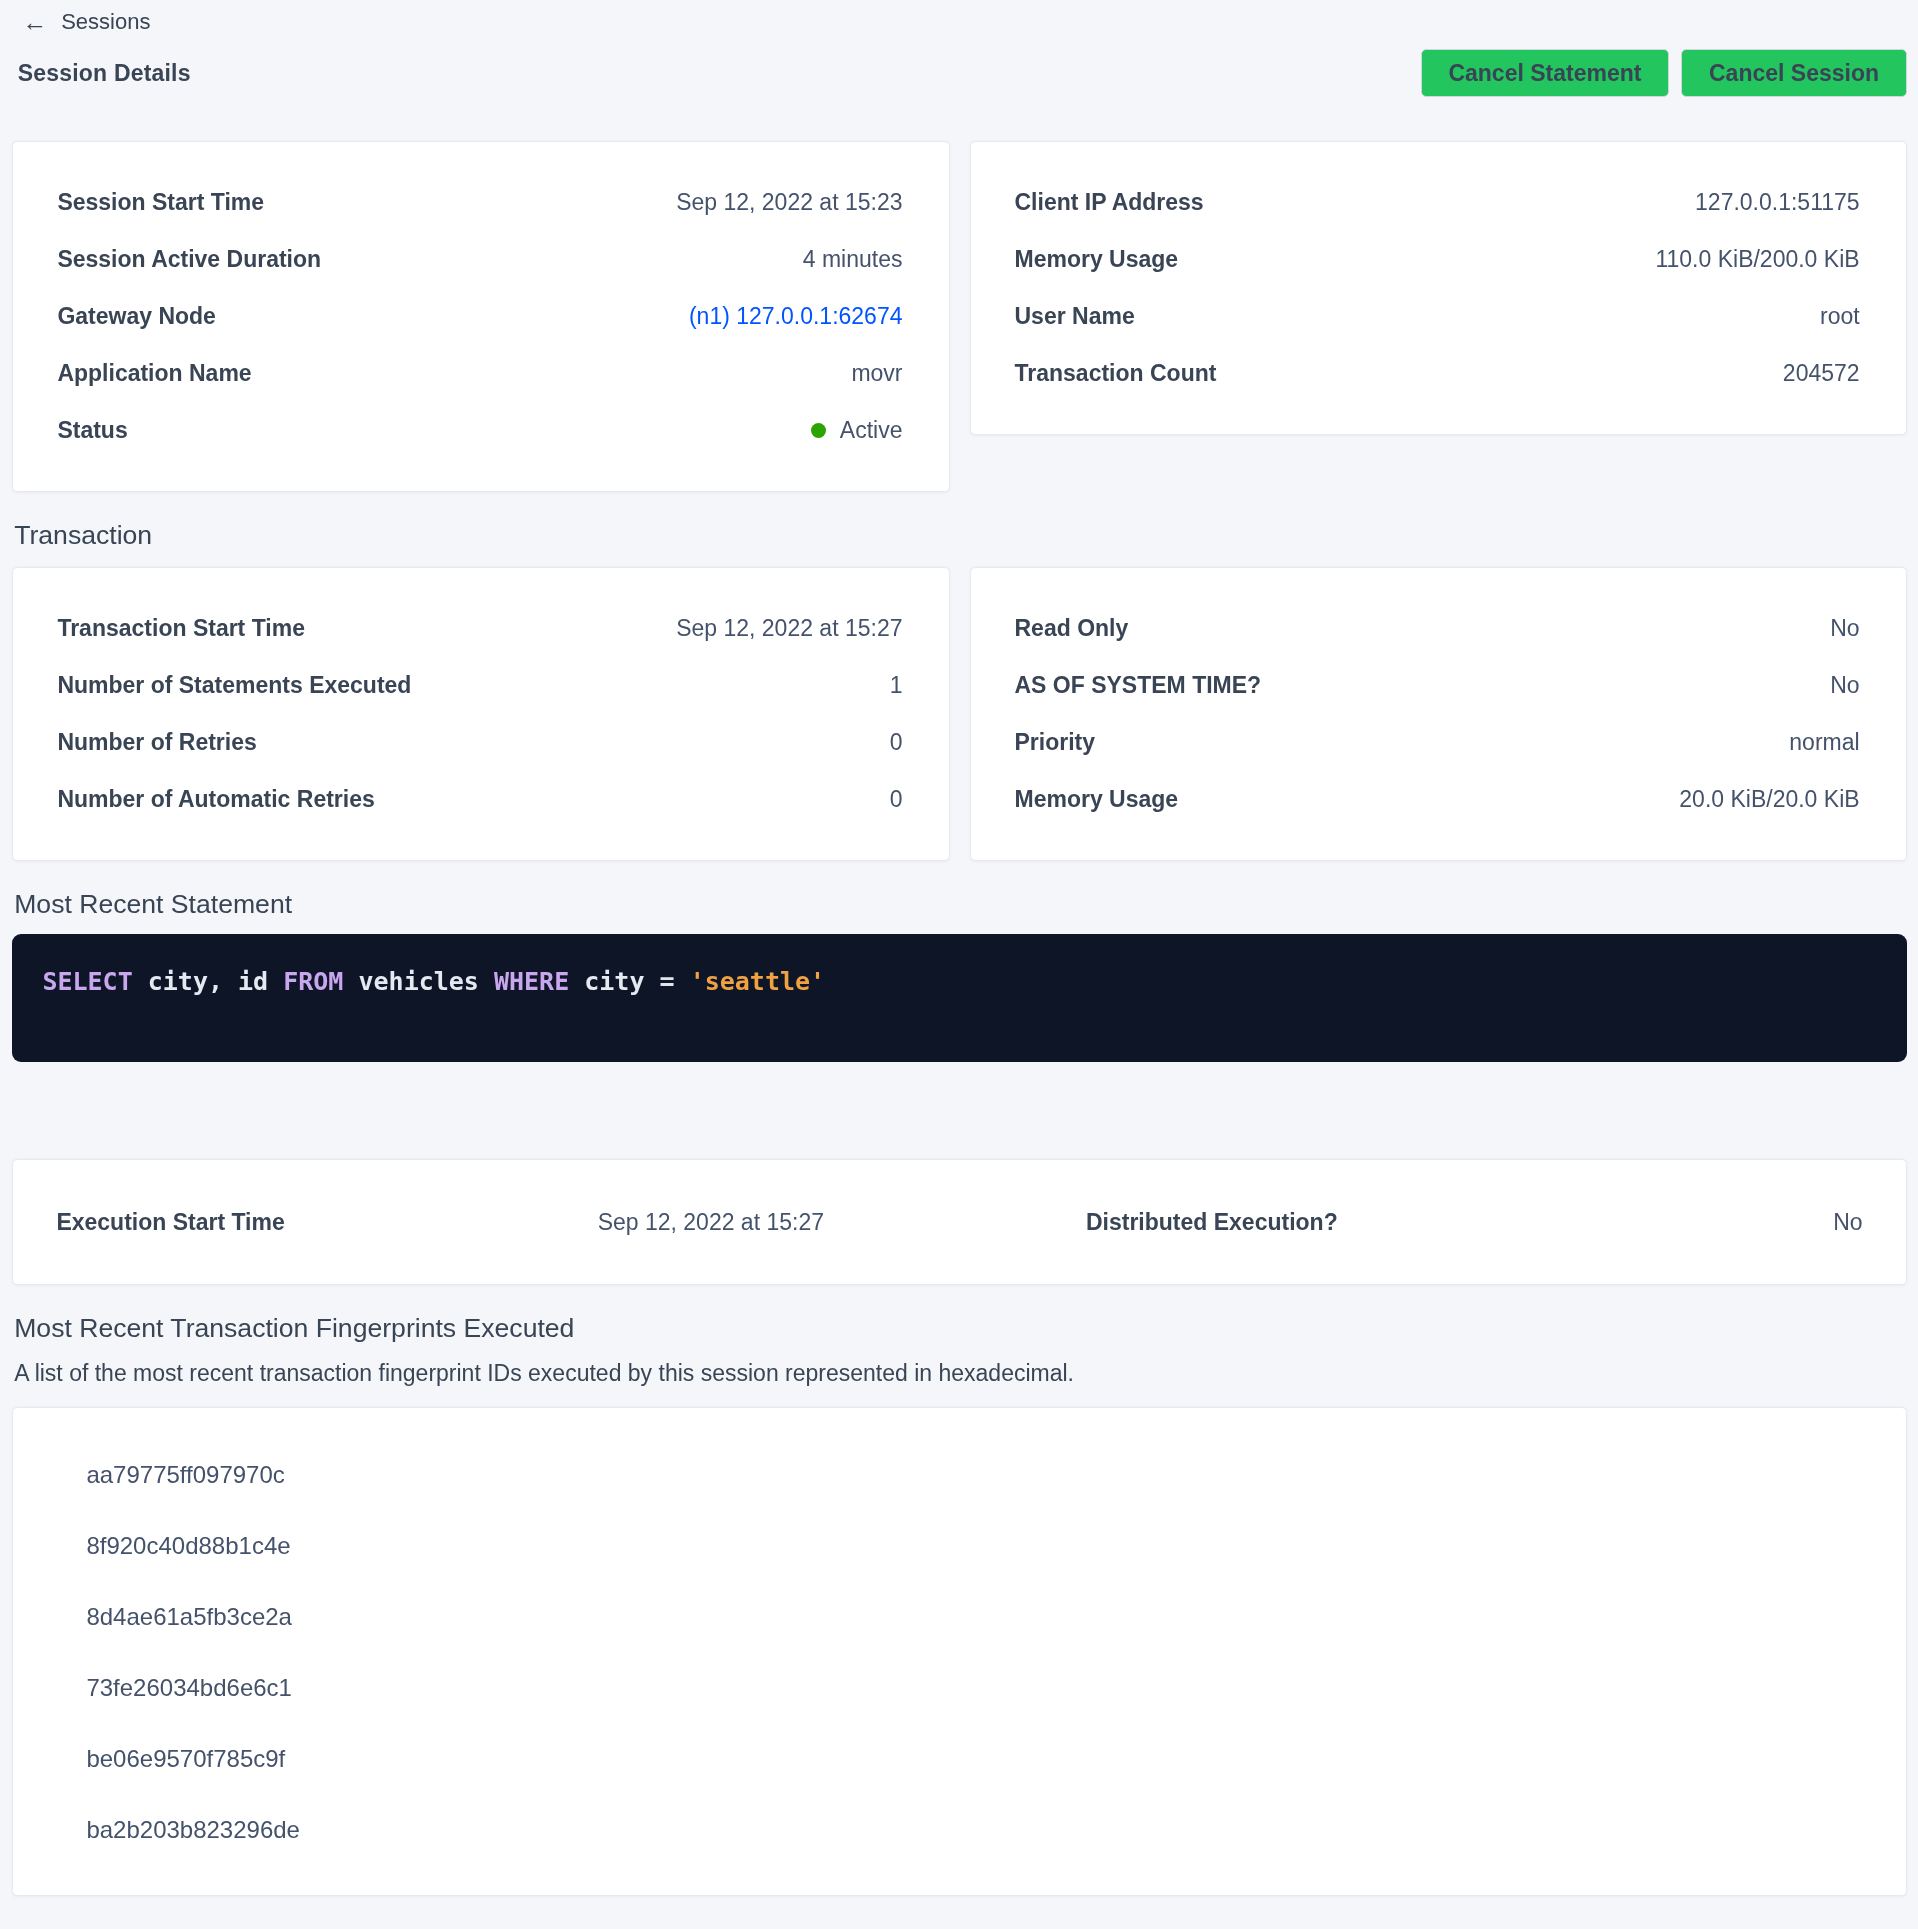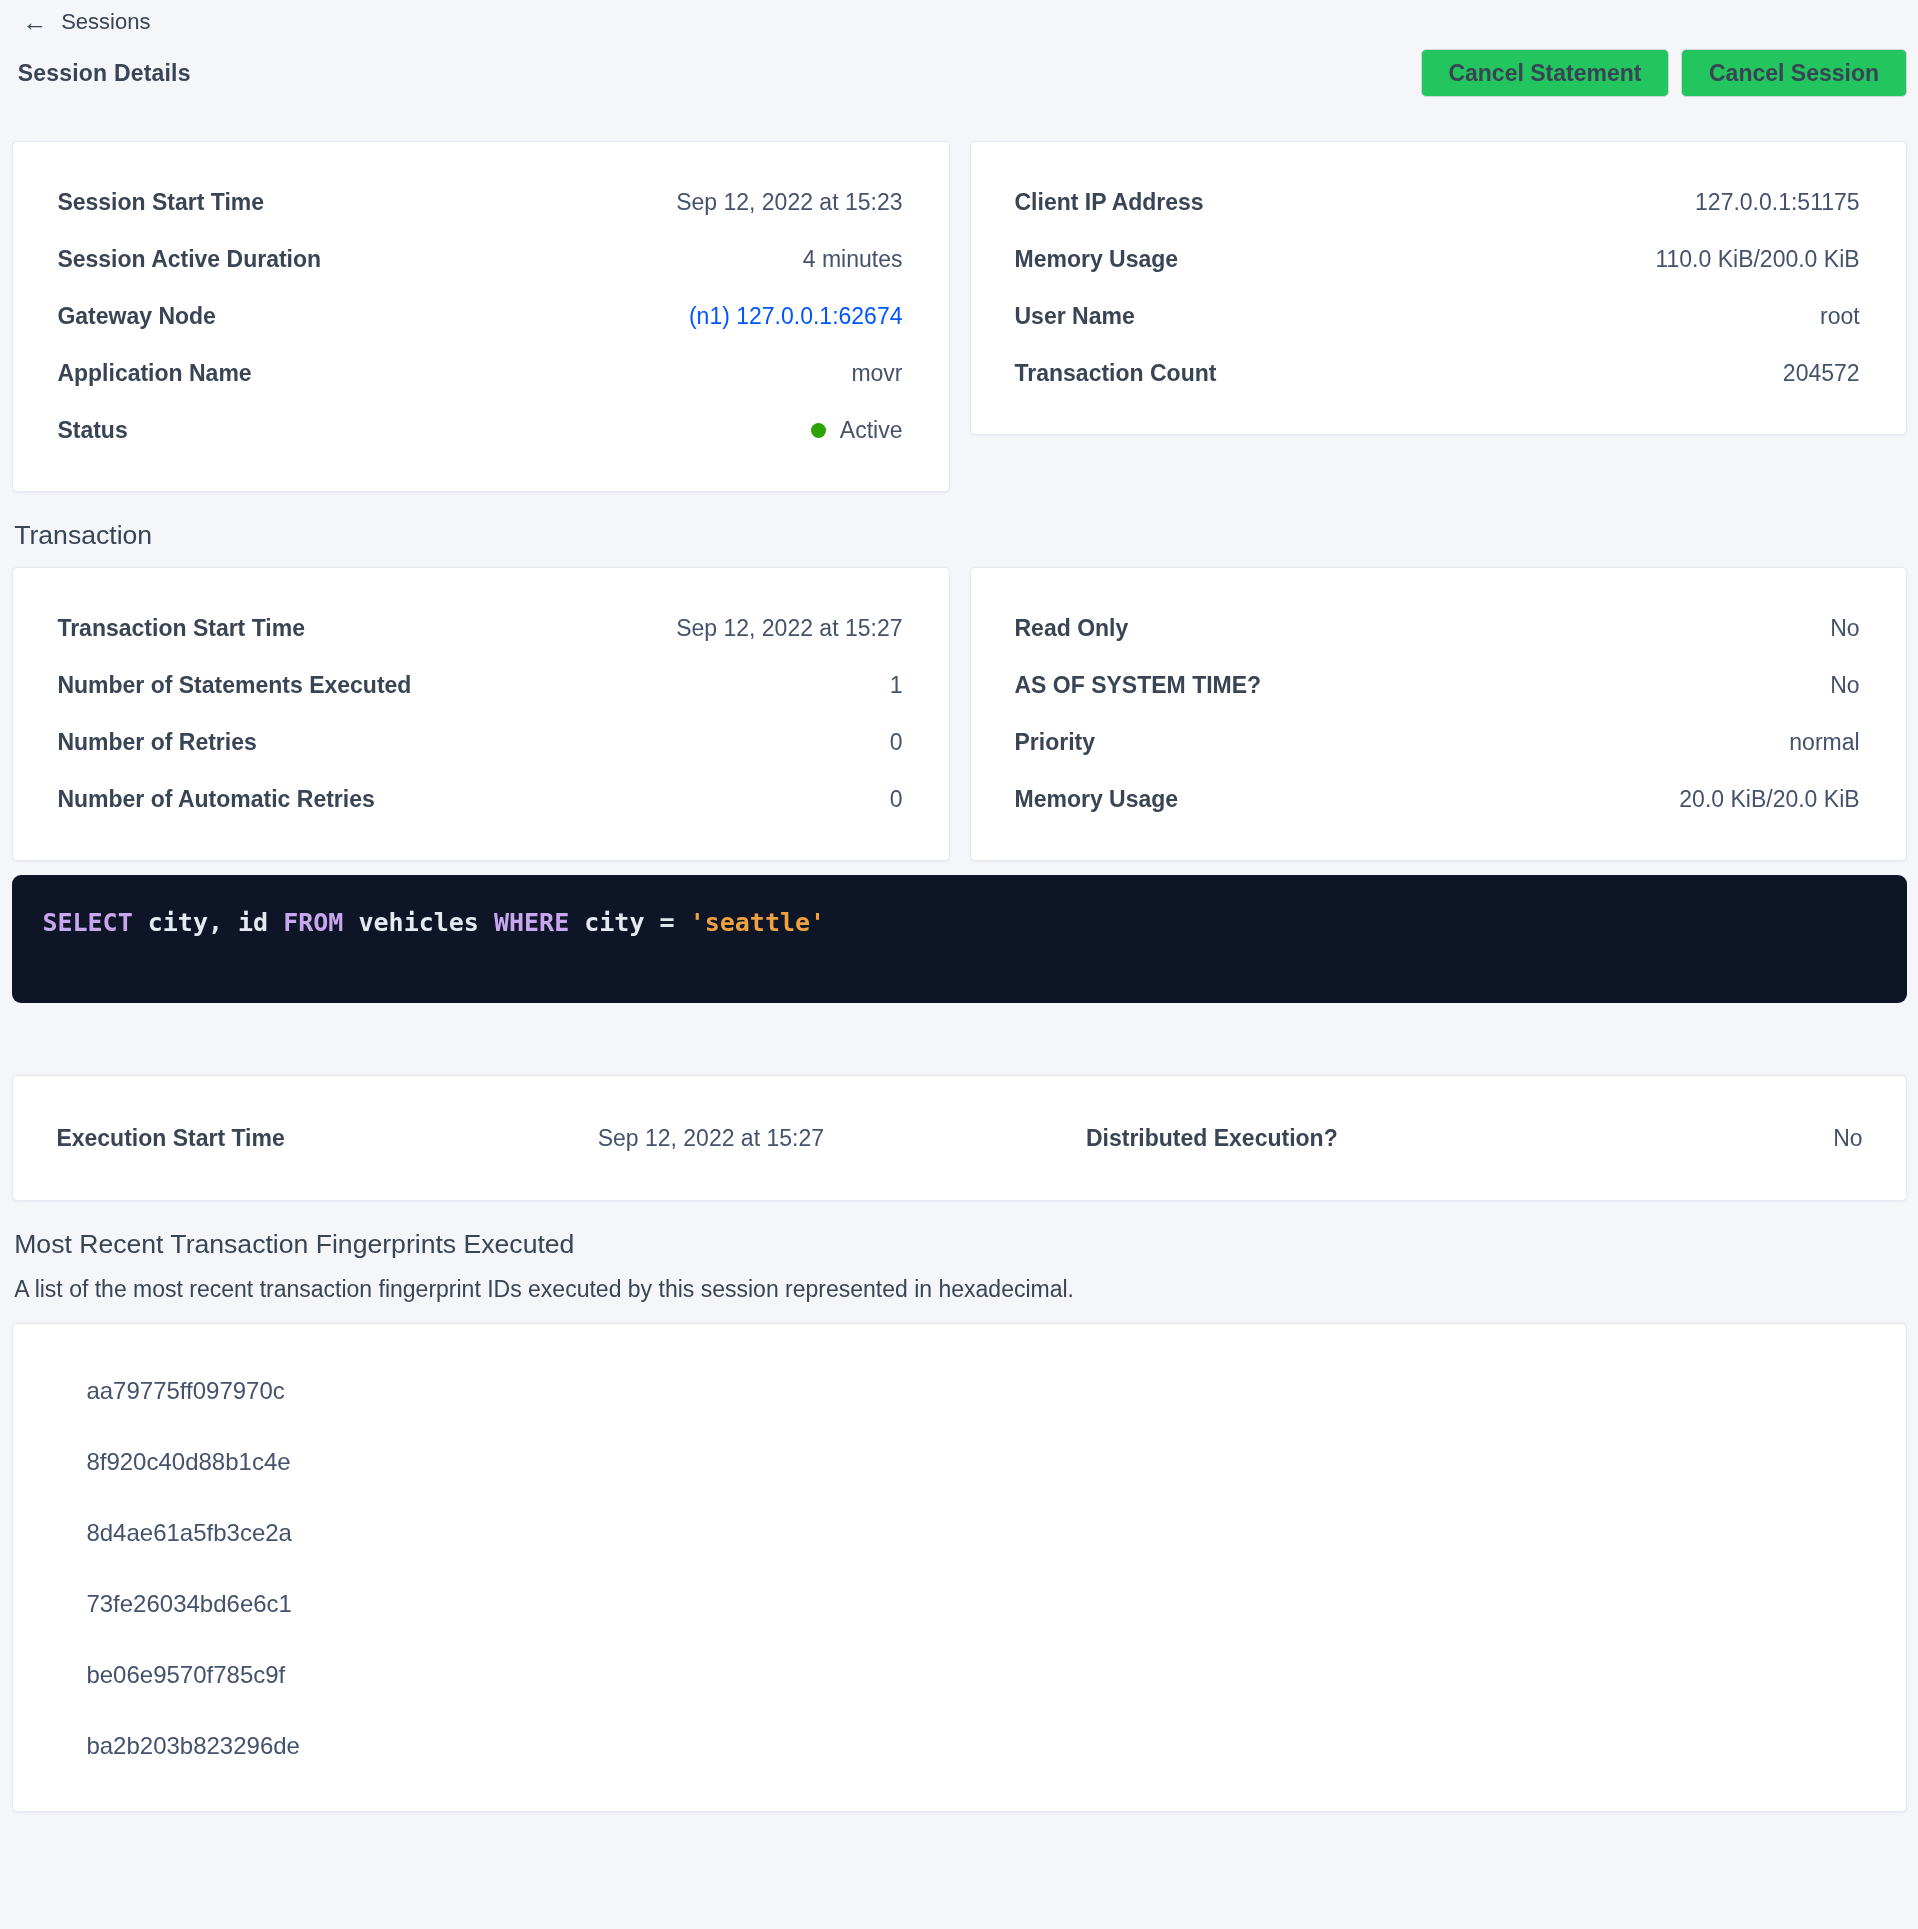--- a/index.html
+++ b/index.html
@@ -30,21 +30,21 @@
   h2.section { font-size:26.6px; font-weight:400; color:#394455; margin-top:28px; padding-left:1.8px; }
   .card-row.sub { margin-top:16px; }
 
   .sql-box { margin-top:14px; background:#0e1527; border-radius:9px; height:128px; padding:32px 30px; }
   .sql-line { font-family:"DejaVu Sans Mono", monospace; font-size:25px; font-weight:700; white-space:pre; line-height:1.3; }
   .tok-kw { color:#c9a7ee; }
   .tok-plain { color:#e5eaf2; }
   .tok-op { color:#dfe5ec; }
   .tok-str { color:#f0a142; }
 
-  .exec-card { margin-top:72px; height:126px; display:flex; align-items:center; padding:0 43px; }
+  .exec-card { margin-top:97px; height:126px; display:flex; align-items:center; padding:0 43px; }
   .exec-card .c1 { width:21%; font-size:23px; font-weight:700; color:#394455; }
   .exec-card .c2 { width:21.5%; font-size:23px; color:#45526b; text-align:right; }
   .exec-card .spacer { flex:1; }
   .exec-card .c3 { width:22%; font-size:23px; font-weight:700; color:#394455; }
   .exec-card .c4 { width:21%; font-size:23px; color:#45526b; text-align:right; }
 
   .desc { margin-top:16px; font-size:23px; color:#394455; padding-left:1.8px; }
   .fp-card { margin-top:19.5px; height:489px; padding:32px 43px 32px 73px; }
   .fp-item { height:71px; display:flex; align-items:center; font-size:24px; color:#45526b; }
 </style>
@@ -148,20 +148,21 @@
         <span class="kv-label">Priority</span>
         <span class="kv-value">normal</span>
       </div>
       <div class="kv-row">
         <span class="kv-label">Memory Usage</span>
         <span class="kv-value">20.0 KiB/20.0 KiB</span>
       </div>
     </div>
   </div>
 
+  <h2 class="section">Most Recent Statement</h2>
 
   <div class="sql-box">
     <div class="sql-line"><span class="tok-kw">SELECT</span><span class="tok-plain"> city, id </span><span class="tok-kw">FROM</span><span class="tok-plain"> vehicles </span><span class="tok-kw">WHERE</span><span class="tok-plain"> city </span><span class="tok-op">= </span><span class="tok-str">'seattle'</span></div>
   </div>
 
   <div class="card exec-card">
     <span class="c1">Execution Start Time</span>
     <span class="c2">Sep 12, 2022 at 15:27</span>
     <span class="spacer"></span>
     <span class="c3">Distributed Execution?</span>

